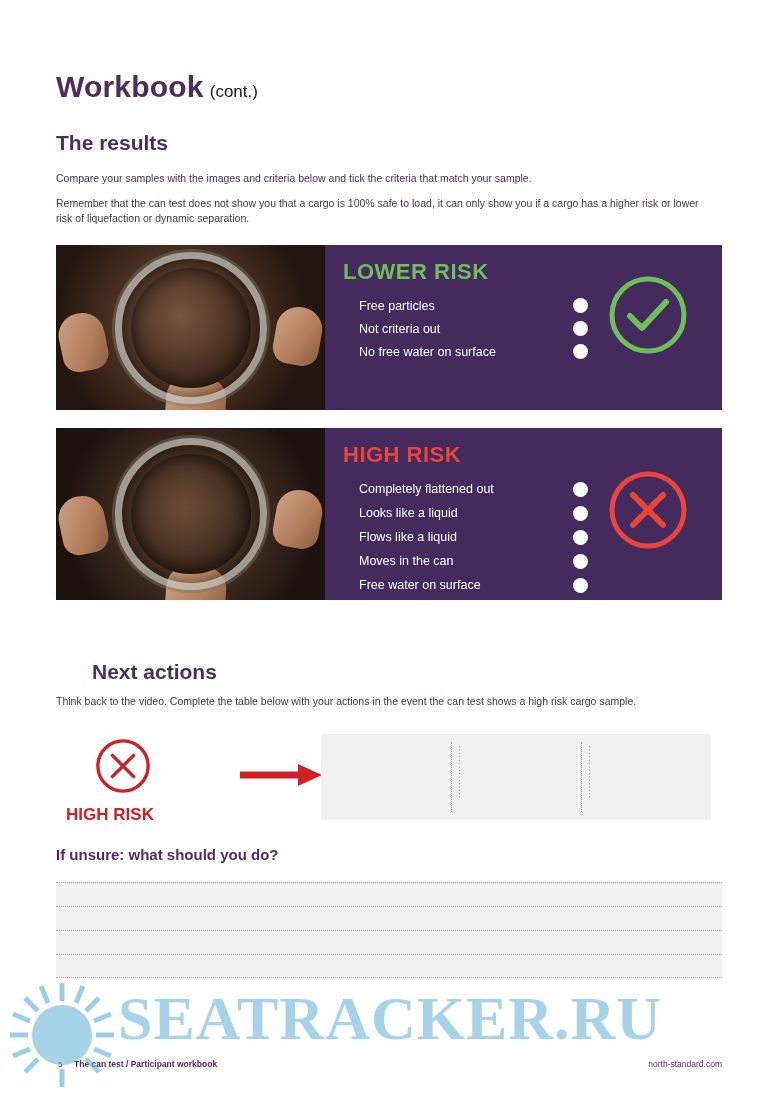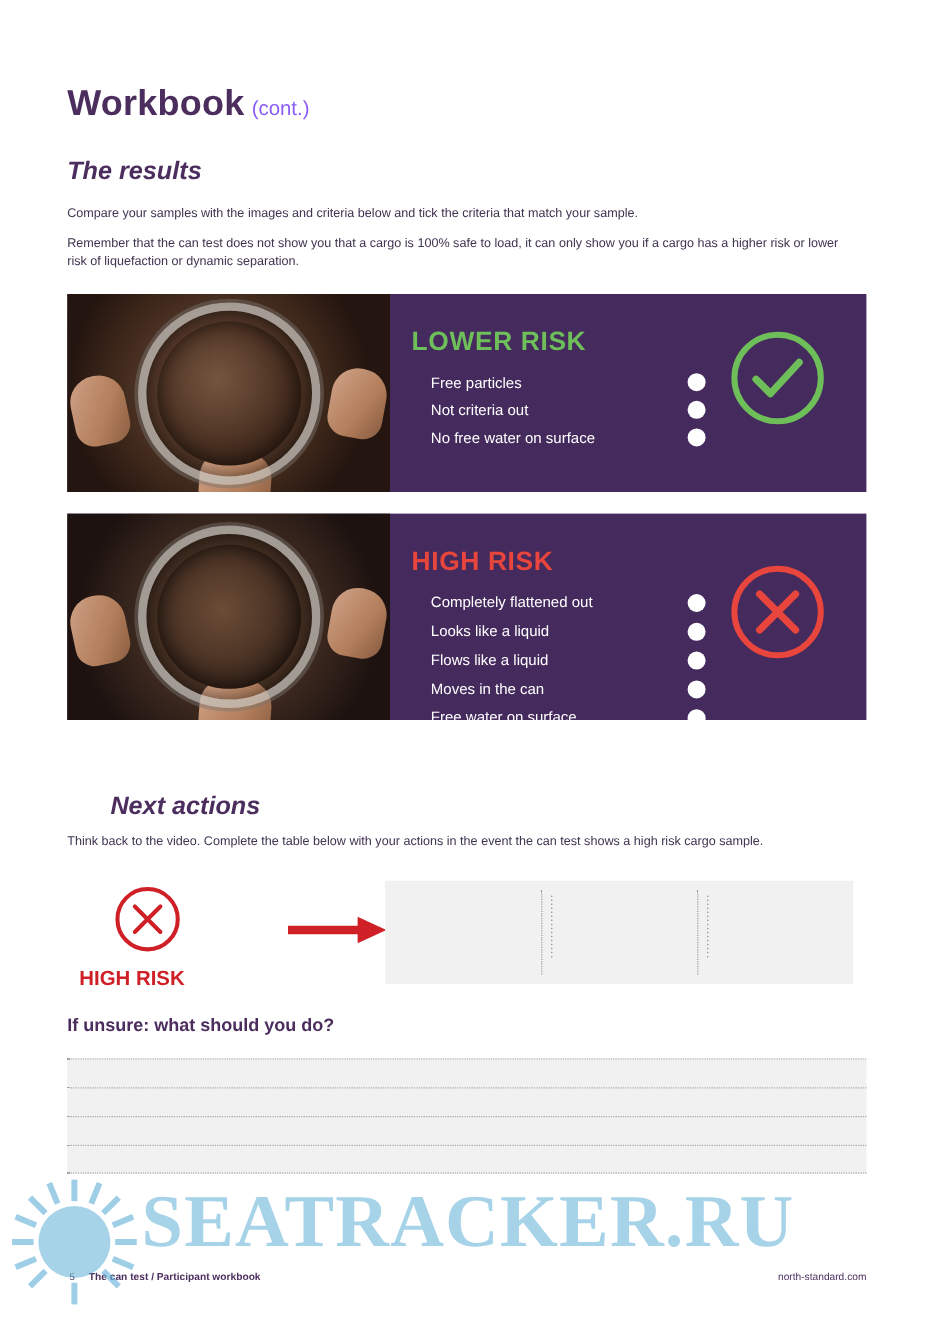--- a/index.html
+++ b/index.html
@@ -32,32 +32,31 @@
   }
   .title-main {
     font-size: 30px;
     font-weight: bold;
     color: #4b2d5e;
     letter-spacing: 0.2px;
     margin-top: 26px;
   }
   .title-sub {
     font-size: 17px;
-    color: #8b5cf6;
+    color: #0f172a;
     margin-left: 6px;
   }
 
   
   .section-heading {
     position: absolute;
     left: 56px;
     font-size: 21px;
     font-weight: bold;
     color: #4b2d5e;
-    font-style: italic;
   }
   #results-heading { top: 131px; }
   #next-heading { top: 660px; margin-left: 36px; }
   #unsure-heading {
     position: absolute;
     left: 56px;
     top: 846px;
     font-size: 15px;
     font-weight: bold;
     color: #4b2d5e;
@@ -139,21 +138,21 @@
     background: linear-gradient(120deg, #d8a98d 0%, #b9835f 60%, #8d5f43 100%);
     opacity: 0.95;
   }
   .finger.left { left: 4px; top: 68px; transform: rotate(-12deg); }
   .finger.right { right: 4px; top: 62px; transform: rotate(10deg); }
   .finger.bottom { left: 110px; bottom: -16px; width: 60px; height: 50px; transform: rotate(4deg); }
 
   .panel-content {
     flex: 1;
     position: relative;
-    padding: 27px 0 0 18px;
+    padding: 14px 0 0 18px;
   }
   .panel-title {
     font-size: 22px;
     font-weight: bold;
     letter-spacing: 0.5px;
   }
   .title-lower { color: #6ebe5a; }
   .title-high { color: #e8453c; }
   .criteria {
     margin-top: 9px;

